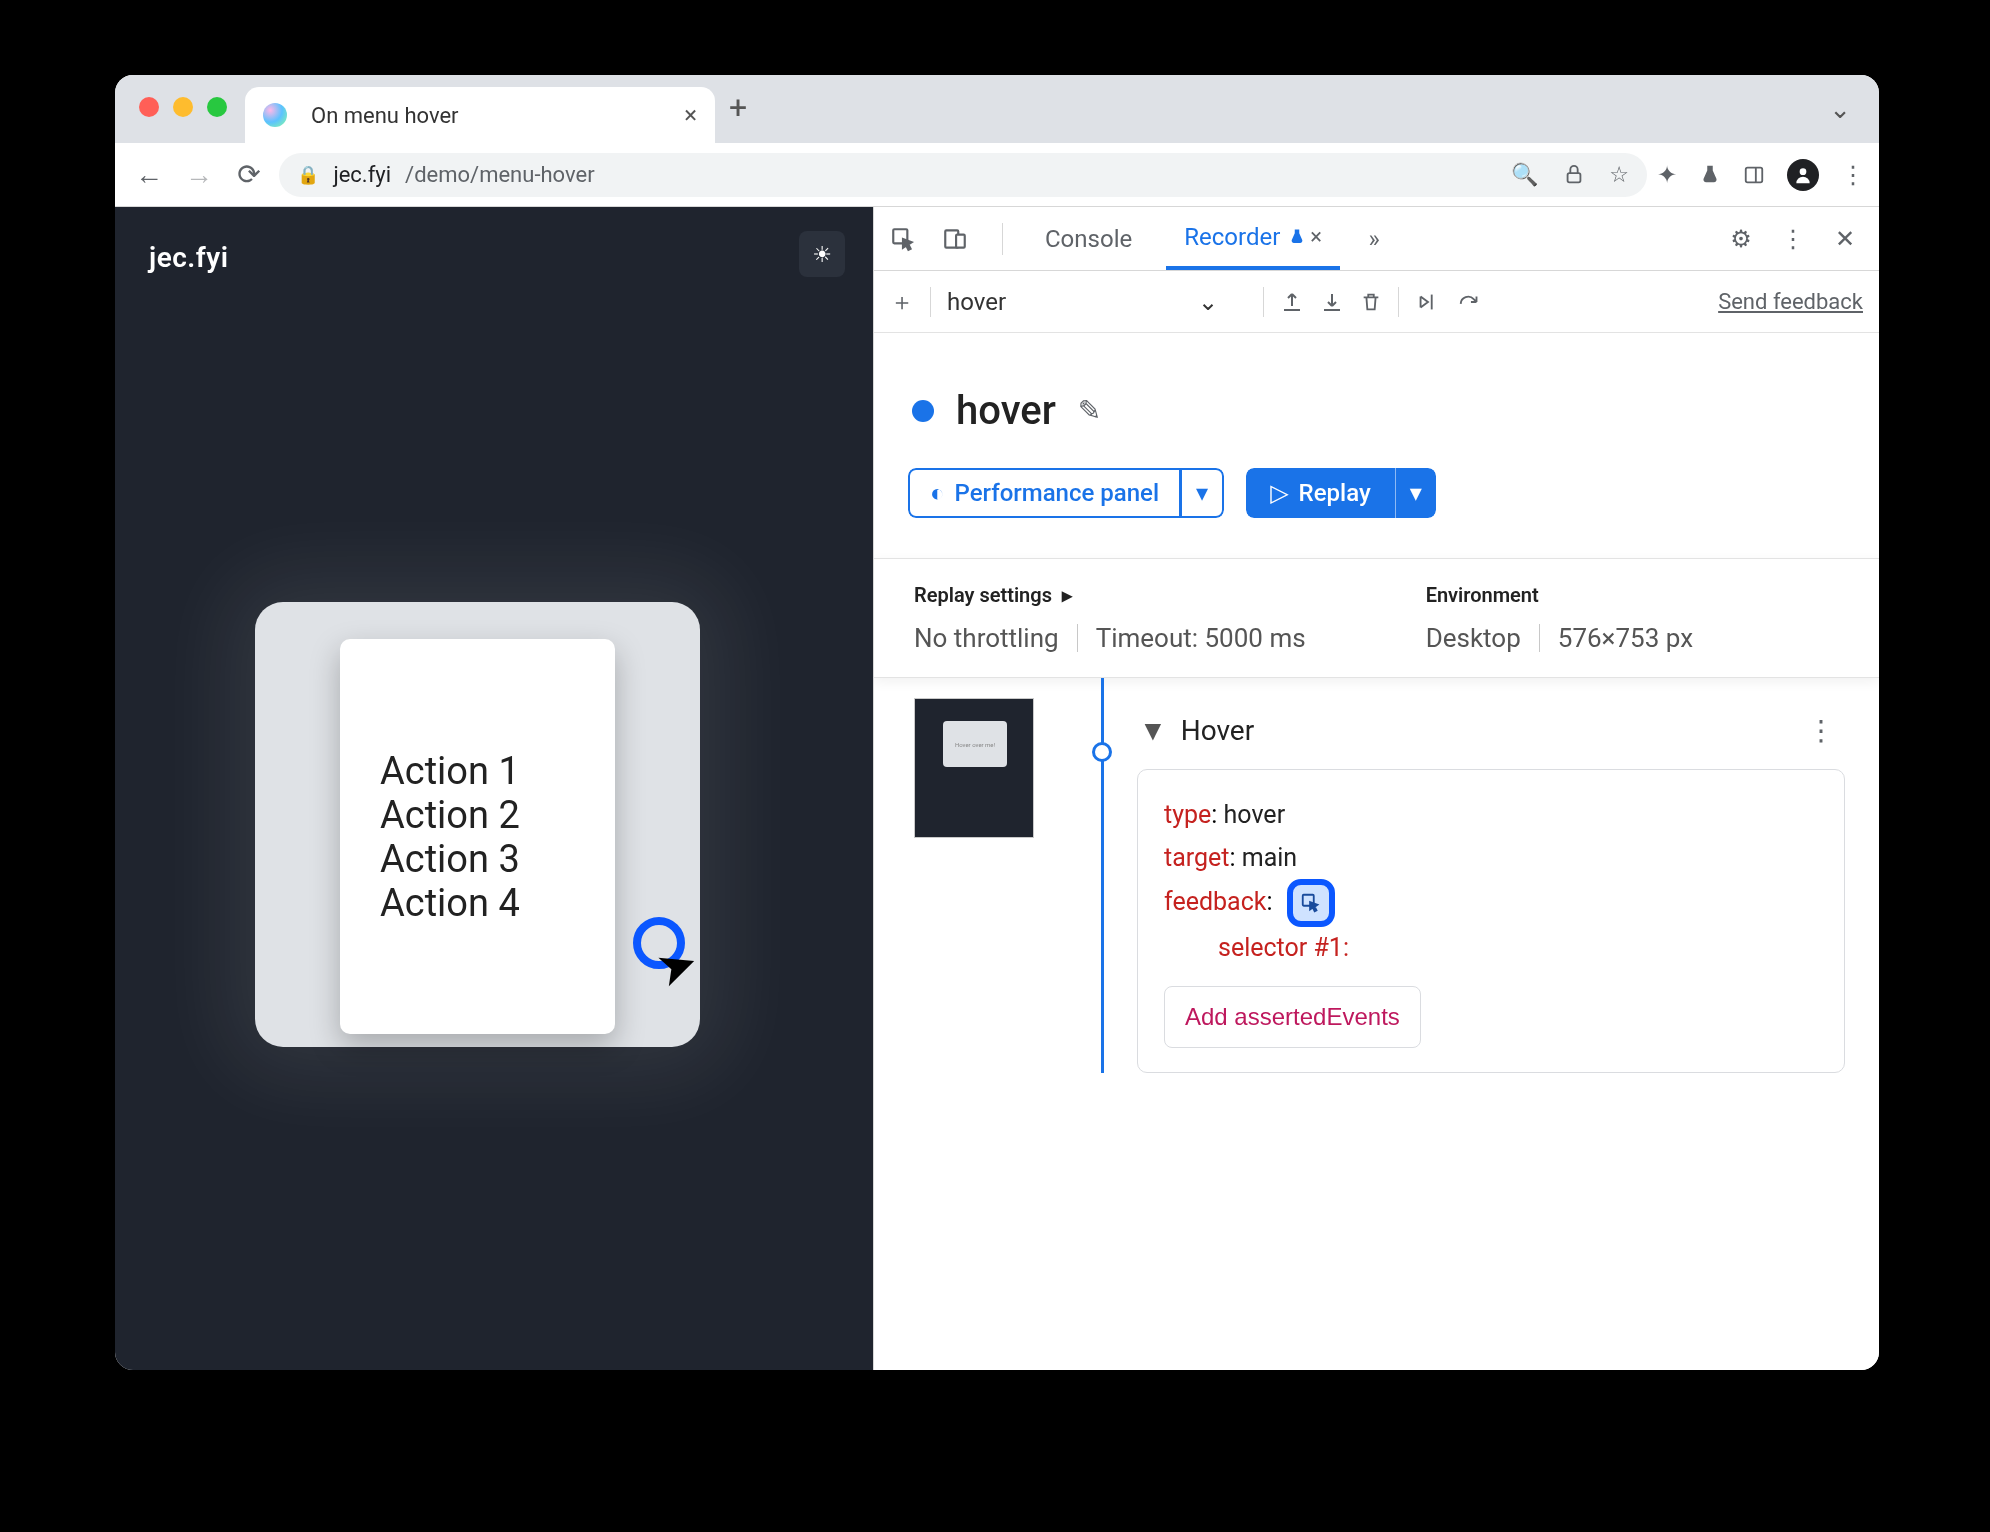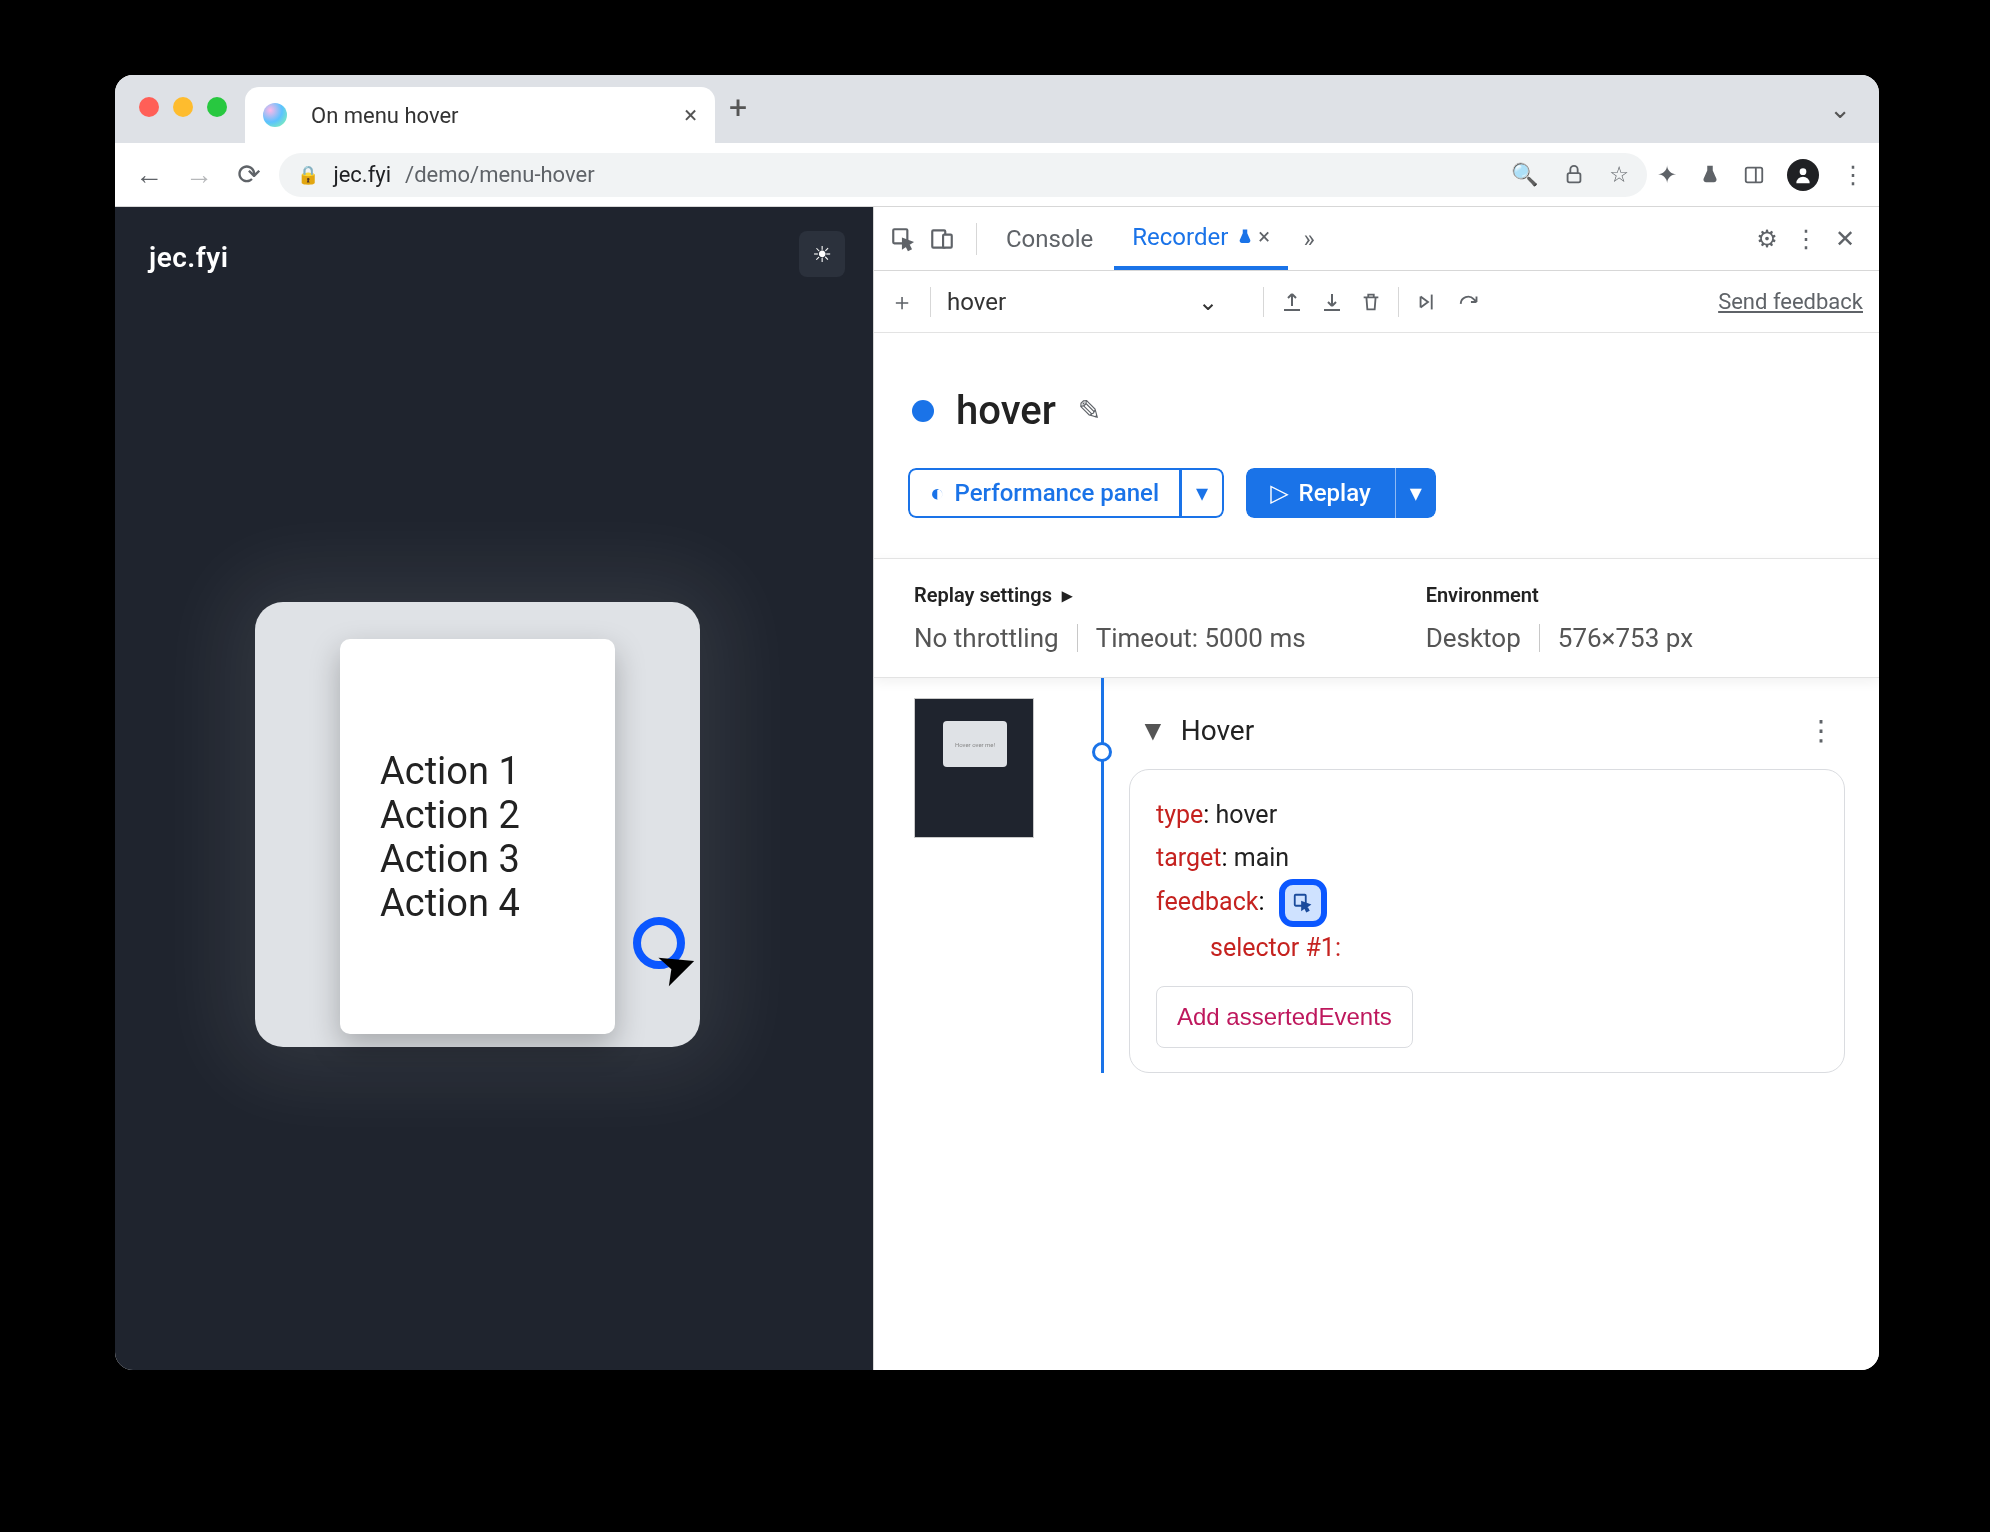--- a/index.html
+++ b/index.html
@@ -53,21 +53,21 @@
     display:flex; flex-direction:column; justify-content:center; padding:20px 8px; 
   }
   .menu .item{ font-size:38px; color:#222; padding-left:32px; }
   .cursor-ring{
     position:absolute; left:518px; top:710px; width:52px;height:52px;border:8px solid #0b57ff;border-radius:50%;
   }
   .cursor-arrow{
     position:absolute; left:542px; top:730px; font-size:48px; color:#000; transform:rotate(-20deg);
   }
   
-  .dt-tabbar{ height:64px; border-bottom:1px solid #d7d7d7; display:flex; align-items:center; padding:0 16px; gap:3px; color:#5f6368; font-size:24px;}
+  .dt-tabbar{ height:64px; border-bottom:1px solid #d7d7d7; display:flex; align-items:center; padding:0 16px; gap:16px; color:#5f6368; font-size:24px;}
   .dt-tabbar .spacer{flex:1;}
   .dt-tabbar .tabbtn{ padding:0 18px; height:100%; display:flex; align-items:center; gap:8px;}
   .dt-tabbar .tabbtn.active{ color:#1a73e8; border-bottom:4px solid #1a73e8;}
   .dt-tabbar .close-x{font-size:22px;color:#5f6368;margin-left:-4px;}
   .dt-tabbar .iconbtn{ width:36px;text-align:center;}
   .dt-tabbar .sep{width:1px;height:32px;background:#d7d7d7;margin:0 8px;}
   .dt-toolbar{ height:62px; border-bottom:1px solid #e3e3e3; display:flex; align-items:center; padding:0 16px; gap:16px; color:#5f6368; font-size:24px;}
   .dt-toolbar .recselect{ flex:0 0 300px; display:flex; align-items:center; border:0; font-size:24px; color:#333; gap:12px;}
   .dt-toolbar .recselect .chev{margin-left:auto;}
   .dt-toolbar .right{margin-left:auto; display:flex; gap:24px; align-items:center;}
@@ -100,21 +100,21 @@
     position:absolute;left:28px;top:22px;width:64px;height:46px;background:#dfe2e6;border-radius:4px;font-size:6px;color:#888;display:flex;align-items:center;justify-content:center;
   }
   .rail{ width:56px; position:relative; padding-top:20px;}
   .rail::before{content:"";position:absolute;left:28px;top:0;bottom:0;width:3px;background:#1a73e8;}
   .railnode{position:absolute;left:19px;top:64px;width:20px;height:20px;border:3px solid #1a73e8;background:#fff;border-radius:50%;}
   .steps{ flex:1; padding-top:14px;}
   .step-head{ display:flex; align-items:center; gap:14px; font-size:28px; color:#222; padding:22px 10px;}
   .step-head .tri{color:#555;}
   .step-head .kebab{margin-left:auto;color:#5f6368;font-size:28px;}
   .step-card{
-    border:1px solid #dadce0; border-radius:20px; padding:24px 26px; font-family:ui-monospace,Menlo,Consolas,monospace; font-size:25px; line-height:1.7;
+    border:1px solid #dadce0; border-radius:10px; padding:24px 26px; font-family:ui-monospace,Menlo,Consolas,monospace; font-size:25px; line-height:1.7;margin-left:8px;
   }
   .kv .k{color:#c5221f;} .kv .v{color:#222;}
   .sel-btn{
     display:inline-flex; width:48px;height:48px;border:6px solid #0b57ff;border-radius:14px;background:#cfe2ff;align-items:center;justify-content:center;color:#1a4b9c;vertical-align:middle;margin-left:8px;
   }
   .sel1{ margin-left:54px; color:#c5221f;}
   .selval{ margin-left:108px; color:#222;}
   .chipbtn{
     display:inline-block;border:1px solid #dadce0;border-radius:8px;padding:10px 20px;color:#be185d;font-size:24px;font-family:-apple-system,sans-serif;margin-top:16px;margin-right:12px;font-weight:500;
   }

